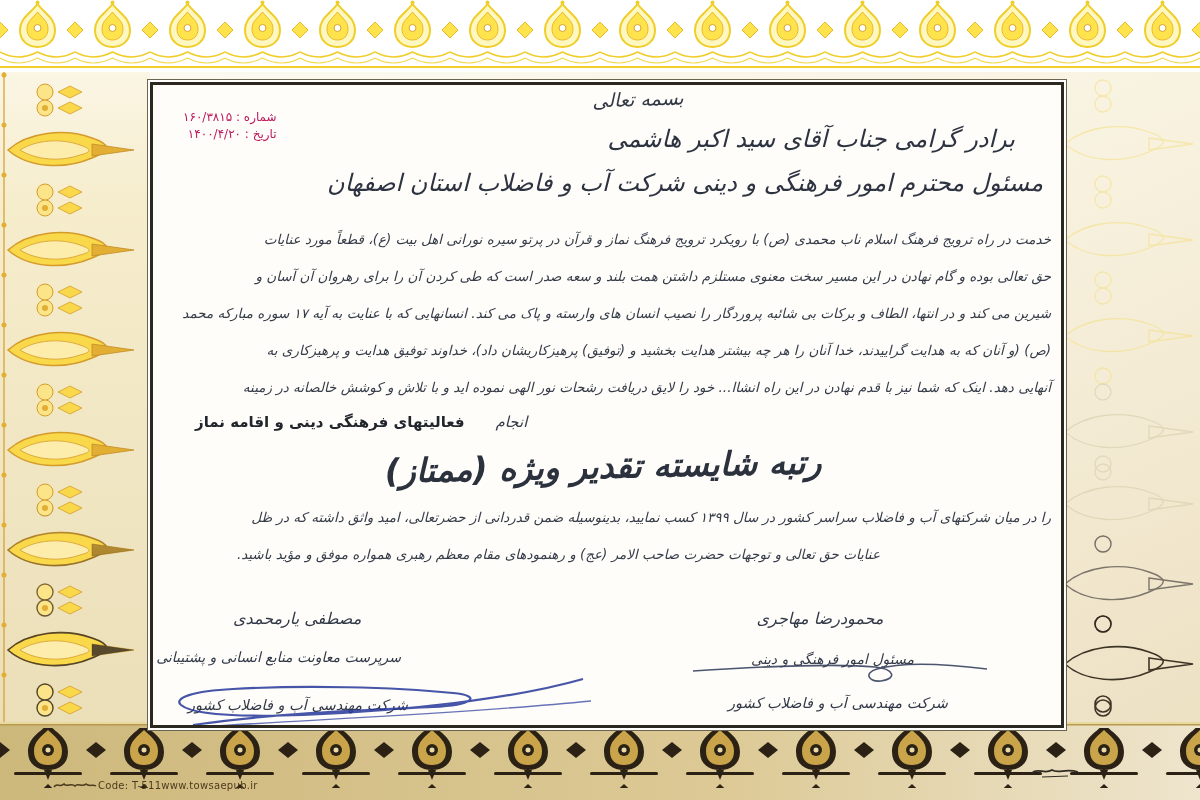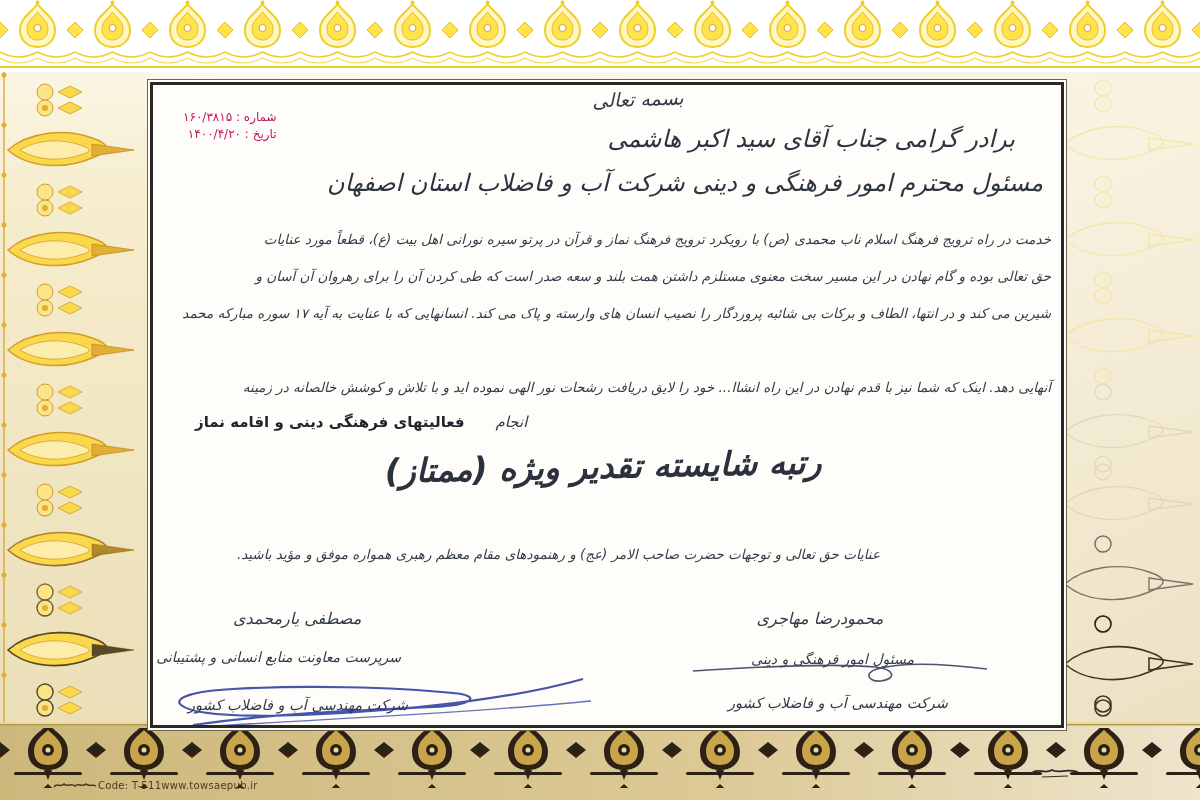--- a/index.html
+++ b/index.html
@@ -175,29 +175,31 @@
         <span>۱۴۰۰/۴/۲۰</span>
       </div>
     </div>
 
     <div class="abs fa sal2">مسئول محترم امور فرهنگی و دینی شرکت آب و فاضلاب استان اصفهان</div>
     <div class="abs fa sal1">برادر گرامی جناب آقای سید اکبر هاشمی</div>
 
     <div class="abs fa bodyline b0">خدمت در راه ترویج فرهنگ اسلام ناب محمدی (ص) با رویکرد ترویج فرهنگ نماز و قرآن در پرتو سیره نورانی اهل بیت (ع)، قطعاً مورد عنایات</div>
     <div class="abs fa bodyline b1">حق تعالی بوده و گام نهادن در این مسیر سخت معنوی مستلزم داشتن همت بلند و سعه صدر است که طی کردن آن را برای رهروان آن آسان و</div>
     <div class="abs fa bodyline b2">شیرین می کند و در انتها، الطاف و برکات بی شائبه پروردگار را نصیب انسان های وارسته و پاک می کند. انسانهایی که با عنایت به آیه ۱۷ سوره مبارکه محمد</div>
+    <div class="abs fa bodyline b3">(ص) (و آنان که به هدایت گراییدند، خدا آنان را هر چه بیشتر هدایت بخشید و (توفیق) پرهیزکاریشان داد)، خداوند توفیق هدایت و پرهیزکاری به</div>
     <div class="abs fa bodyline b4">آنهایی دهد. اینک که شما نیز با قدم نهادن در این راه انشاا... خود را لایق دریافت رشحات نور الهی نموده اید و با تلاش و کوشش خالصانه در زمینه</div>
 
     <div class="abs fa achv" dir="rtl">
       <span class="prefix">انجام</span>
       <span class="filled">فعالیتهای فرهنگی دینی و اقامه نماز</span>
     </div>
 
     <div class="abs fa rank">رتبه شایسته تقدیر ویژه (ممتاز)</div>
 
+    <div class="abs fa closeline c0">را در میان شرکتهای آب و فاضلاب سراسر کشور در سال ۱۳۹۹ کسب نمایید، بدینوسیله ضمن قدردانی از حضرتعالی، امید واثق داشته که در ظل</div>
     <div class="abs fa closeline c1">عنایات حق تعالی و توجهات حضرت صاحب الامر (عج) و رهنمودهای مقام معظم رهبری همواره موفق و مؤید باشید.</div>
 
     <div class="abs fa sigtext sigL-name">مصطفی یارمحمدی</div>
     <div class="abs fa sigtext sigL-title">سرپرست معاونت منابع انسانی و پشتیبانی</div>
     <div class="abs fa sigtext sigL-org">شرکت مهندسی آب و فاضلاب کشور</div>
     <svg class="abs inkL" width="440" height="95" viewBox="0 0 440 95">
       <path d="M430,38 C360,58 250,70 150,74 C90,76 40,74 28,64 C20,57 40,50 80,48 C150,44 240,46 300,52 C330,55 320,64 280,66 C220,69 120,72 40,84" stroke="#27379a" stroke-width="2.2" fill="none" opacity="0.85"></path>
       <path d="M20,88 C120,80 300,74 438,60" stroke="#27379a" stroke-width="1.4" fill="none" opacity="0.7"></path>
     </svg>
 

